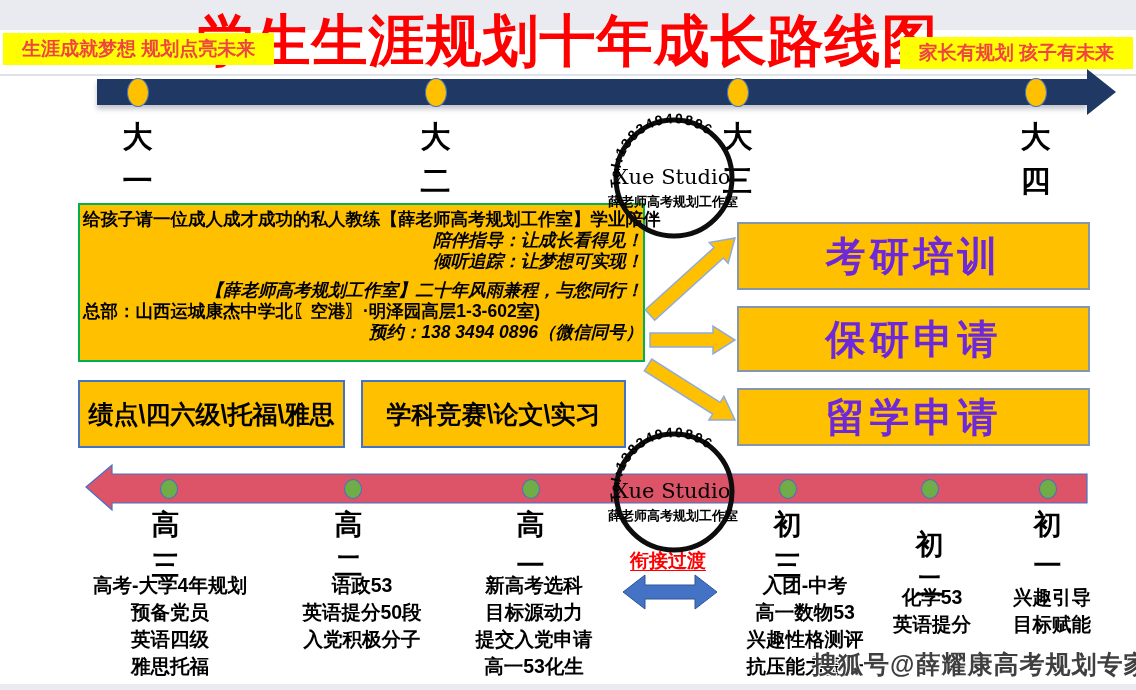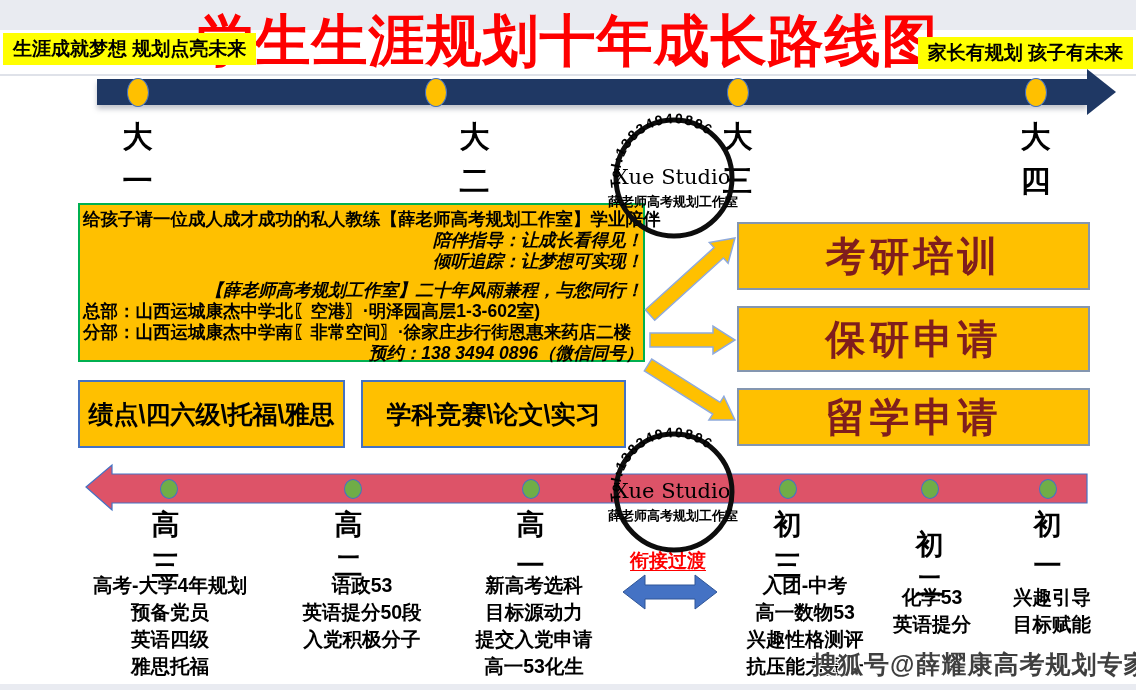--- a/index.html
+++ b/index.html
@@ -4,42 +4,42 @@
 <style>
   html,body{margin:0;padding:0;}
   body{width:1136px;height:690px;position:relative;background:#ffffff;
        font-family:"Liberation Sans","DejaVu Sans",sans-serif;overflow:hidden;}
   .abs{position:absolute;}
   .top-strip{left:0;top:0;width:1136px;height:30px;background:#e9ebf1;}
   .mid-line{left:0;top:74px;width:1136px;height:2px;background:#dfe2e9;}
   .bottom-strip{left:0;top:684px;width:1136px;height:6px;background:#e9ebf1;}
   .main-title{left:50%;top:4px;transform:translateX(-50%);white-space:nowrap;
        font-size:56px;font-weight:900;color:#fe0000;letter-spacing:1px;}
-  .banner{background:#ffff00;color:#000000;font-weight:900;font-size:19px;
-       padding:3px 10px;white-space:nowrap;}
+  .banner{background:#ffff00;color:#ef4444;font-weight:900;font-size:19px;
+       padding:3px 19px;white-space:nowrap;}
   .banner-left{left:3px;top:33px;}
   .banner-right{right:3px;top:37px;}
   .navy-bar{left:97px;top:79px;width:990px;height:26px;background:#1f3864;
        box-shadow:0 4px 5px rgba(120,125,140,.45);}
   .navy-head{left:1087px;top:69px;width:0;height:0;border-top:23px solid transparent;
        border-bottom:23px solid transparent;border-left:29px solid #1f3864;}
   .oval{width:20px;height:27px;background:#ffc000;border:1px solid #4472c4;
        border-radius:50%;top:78px;}
   .vlabel{width:1.1em;word-break:break-all;text-align:center;font-weight:900;
        color:#000;line-height:1.45;}
   .college-label{font-size:30px;top:115px;}
   .grade-label{font-size:28px;top:505px;}
   .info-box{left:78px;top:203px;width:563px;height:151px;background:#ffc000;
        border:2px solid #00b050;color:#000;font-weight:900;font-size:17.5px;
        line-height:21px;padding-top:4px;}
   .info-box .ln{white-space:nowrap;}
   .c{text-align:right;font-style:italic;} .l{text-align:left;padding-left:3px;}
   .gap{margin-top:8px;}
   .service-box{left:737px;width:349px;background:#ffc000;border:2px solid #8496b0;
-       color:#7f1d1d;font-weight:900;font-size:40px;text-align:center;letter-spacing:4px;}
+       color:#6d28d9;font-weight:900;font-size:40px;text-align:center;letter-spacing:4px;}
   .task-box{top:380px;height:64px;background:#ffc000;border:2px solid #4472c4;
        color:#000;font-weight:900;font-size:25px;text-align:center;line-height:64px;
        white-space:nowrap;}
   .green-dot{width:16px;height:18px;background:#70ad47;border:1px solid #4472c4;
        border-radius:50%;top:479px;}
   .transition-label{left:668px;top:548px;transform:translateX(-50%);color:#fe0000;
        font-weight:900;font-size:19px;text-decoration:underline;
        text-underline-offset:3px;white-space:nowrap;}
   .col{transform:translateX(-50%);text-align:center;color:#000;font-weight:900;
        font-size:19.5px;line-height:27px;white-space:nowrap;}
@@ -59,31 +59,30 @@
 <div class="abs banner banner-left">生涯成就梦想  规划点亮未来</div>
 <div class="abs banner banner-right">家长有规划  孩子有未来</div>
 
 <div class="abs navy-bar"></div>
 <div class="abs navy-head"></div>
 <div class="abs oval" style="left:127px;"></div>
 <div class="abs oval" style="left:425px;"></div>
 <div class="abs oval" style="left:727px;"></div>
 <div class="abs oval" style="left:1025px;"></div>
 <div class="abs vlabel college-label" style="left:121px;">大一</div>
-<div class="abs vlabel college-label" style="left:419px;margin-left:39px;">大二</div>
+<div class="abs vlabel college-label" style="left:419px;">大二</div>
 <div class="abs vlabel college-label" style="left:721px;text-align:center;">大三</div>
 <div class="abs vlabel college-label" style="left:1019px;">大四</div>
 
 <div class="abs info-box">
   <div class="ln l">给孩子请一位成人成才成功的私人教练【薛老师高考规划工作室】学业陪伴</div>
   <div class="ln c">陪伴指导：让成长看得见！</div>
   <div class="ln c">倾听追踪：让梦想可实现！</div>
   <div class="ln c gap">【薛老师高考规划工作室】二十年风雨兼程，与您同行！</div>
   <div class="ln l">总部：山西运城康杰中学北〖空港〗·明泽园高层1-3-602室)</div>
-  <div class="ln l">分部：山西运城康杰中学南〖非常空间〗·徐家庄步行街恩惠来药店二楼</div>
   <div class="ln c">预约：138 3494 0896（微信同号）</div>
 </div>
 
 <svg class="abs" style="left:640px;top:215px;" width="100" height="240" viewBox="0 0 100 240">
   <path d="M14.7,105.2 L83.4,43 L88.1,48.2 L95,23 L69.3,27.4 L74,32.6 L5.3,94.8 Z" fill="#ffc000" stroke="#8faadc" stroke-width="1.5"></path>
   <path d="M10,132 L73,132 L73,139 L95,125 L73,111 L73,118 L10,118 Z" fill="#ffc000" stroke="#8faadc" stroke-width="1.5"></path>
   <path d="M4.3,155.9 L72.7,199.1 L68.9,205 L95,205 L83.9,181.4 L80.1,187.3 L11.7,144.1 Z" fill="#ffc000" stroke="#8faadc" stroke-width="1.5"></path>
 </svg>
 
 <div class="abs service-box" style="top:222px;height:64px;line-height:64px;">考研培训</div>

